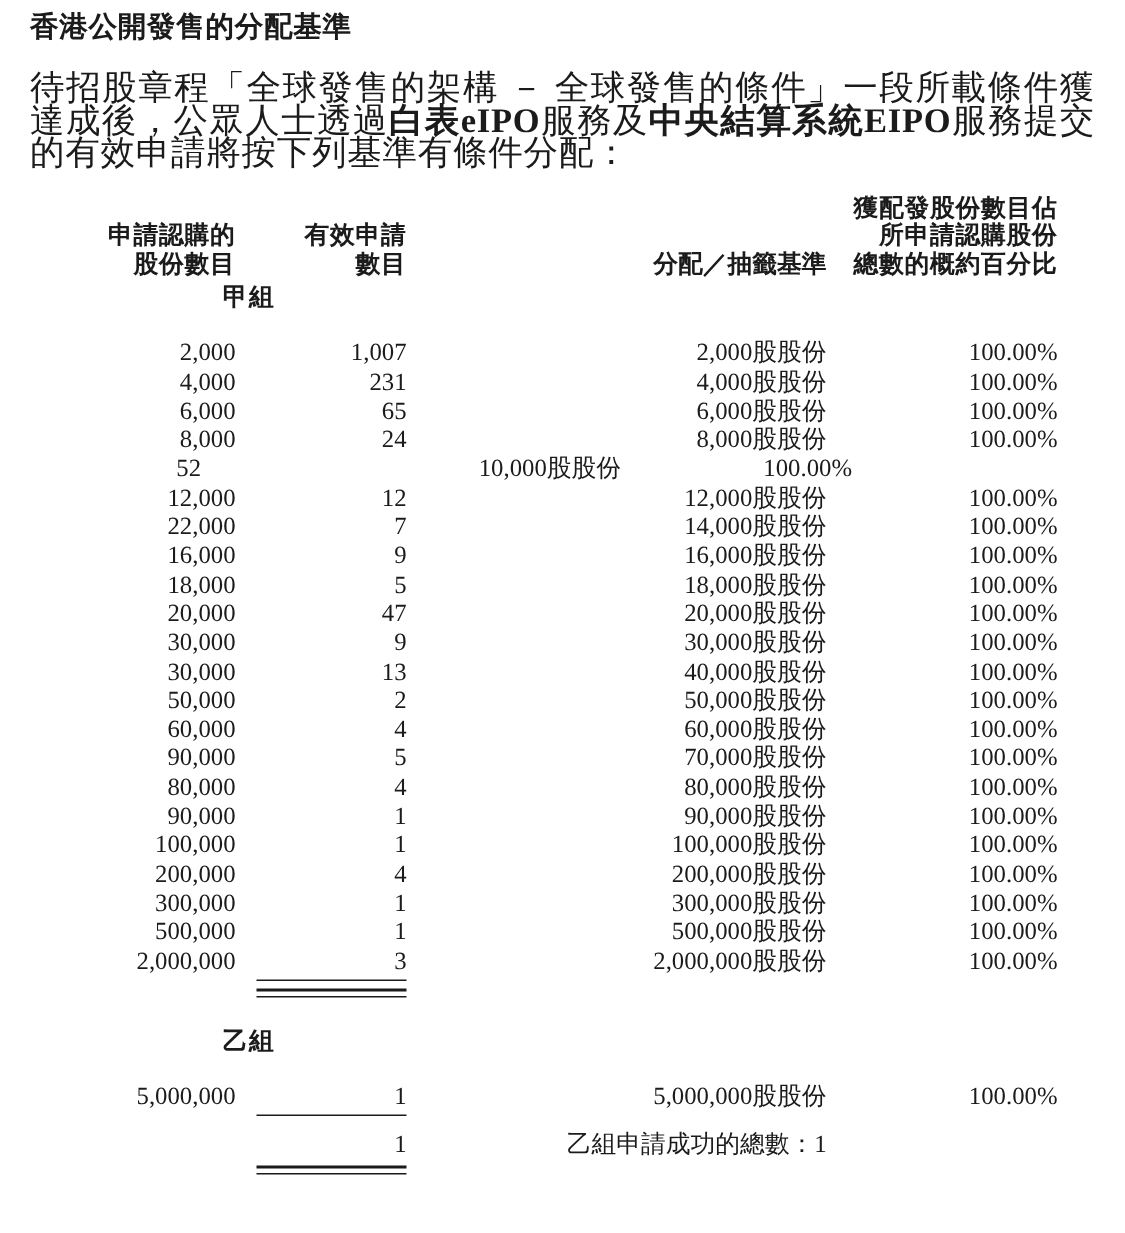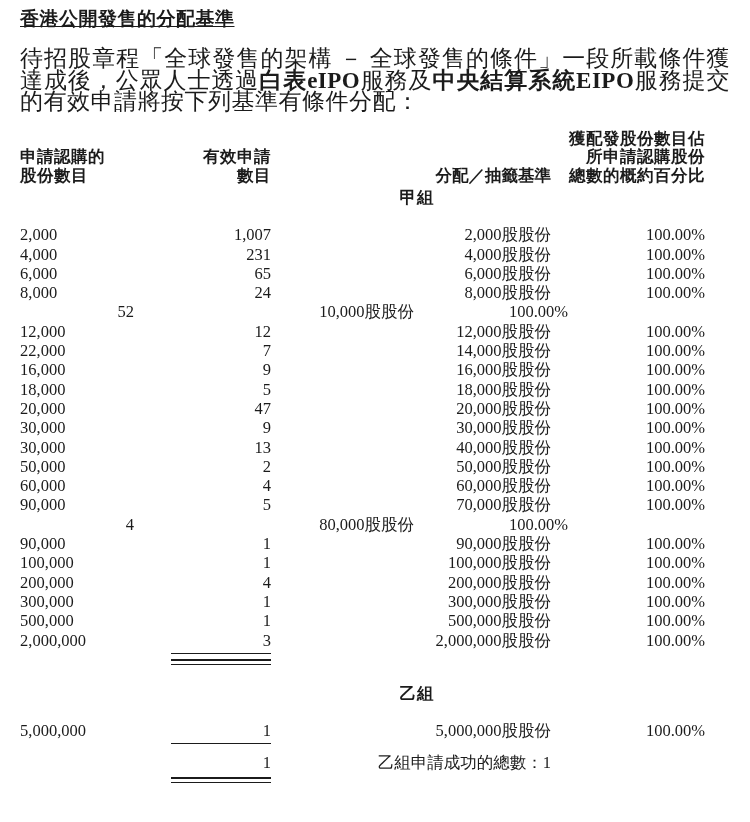--- a/index.html
+++ b/index.html
@@ -3,36 +3,36 @@
 <meta charset="utf-8">
 <style>
   html,body{margin:0;padding:0;}
   body{
     width:750px;height:822px;background:#ffffff;overflow:hidden;
     font-family:"Liberation Serif","DejaVu Serif",serif;
     color:#1b1b1b;
   }
   .page{box-sizing:border-box;width:750px;height:822px;padding:8px 20px 0 20px;}
   h1.doc-title{
-    font-size:19px;line-height:21px;font-weight:bold;margin:0;letter-spacing:0.5px;text-decoration:underline;
+    font-size:19px;line-height:21px;font-weight:bold;margin:0;letter-spacing:0.5px;
   }
   p.intro{
     margin:19px 0 0 0;width:710px;
     font-size:23px;line-height:21.5px;letter-spacing:0.5px;
     text-align:justify;word-break:break-all;
   }
   .alloc-table{width:685px;margin-top:17px;font-size:16.5px;}
   .trow{display:flex;line-height:19.3px;}
-  .c1{width:137px;}
+  .c1{width:137px;text-align:right;}
   .c2{width:114px;text-align:right;}
   .c3{width:280px;text-align:right;padding-left:12px;box-sizing:border-box;}
   .c4{width:154px;text-align:right;}
   .hdr-row{display:flex;align-items:flex-end;font-weight:bold;line-height:18.5px;font-size:16.5px;}
   .hdr-row .c1,.hdr-row .c2,.hdr-row .c4{letter-spacing:0.5px;}
-  .group-label-row{margin-top:3px;margin-bottom:18px;font-weight:bold;}
+  .group-label-row{margin-top:3px;margin-bottom:18px;font-weight:bold;flex-direction:column;}
   .group-label-row .c3{text-align:center;letter-spacing:1px;}
   .rule{margin-left:auto;width:100px;}
   .rule.single{border-top:1.5px solid #1b1b1b;height:0;}
   .rule.double{border-top:2.5px solid #1b1b1b;border-bottom:1.5px solid #1b1b1b;height:3.5px;}
   .rule-row{line-height:0;margin-top:3px;}
   .total-row{margin-top:9px;line-height:19px;}
   .dbl-row{margin-top:5px;line-height:0;}
   .groupb-label-row{margin-top:19px;margin-bottom:17px;}
   b{font-weight:bold;}
 </style>
@@ -171,20 +171,21 @@
         </div>
 
         <div class="trow">
           <div class="c1">90,000</div>
           <div class="c2">5</div>
           <div class="c3">70,000股股份</div>
           <div class="c4">100.00%</div>
         </div>
 
         <div class="trow">
+          <div class="c1">80,000</div>
           <div class="c2">4</div>
           <div class="c3">80,000股股份</div>
           <div class="c4">100.00%</div>
         </div>
 
         <div class="trow">
           <div class="c1">90,000</div>
           <div class="c2">1</div>
           <div class="c3">90,000股股份</div>
           <div class="c4">100.00%</div>

